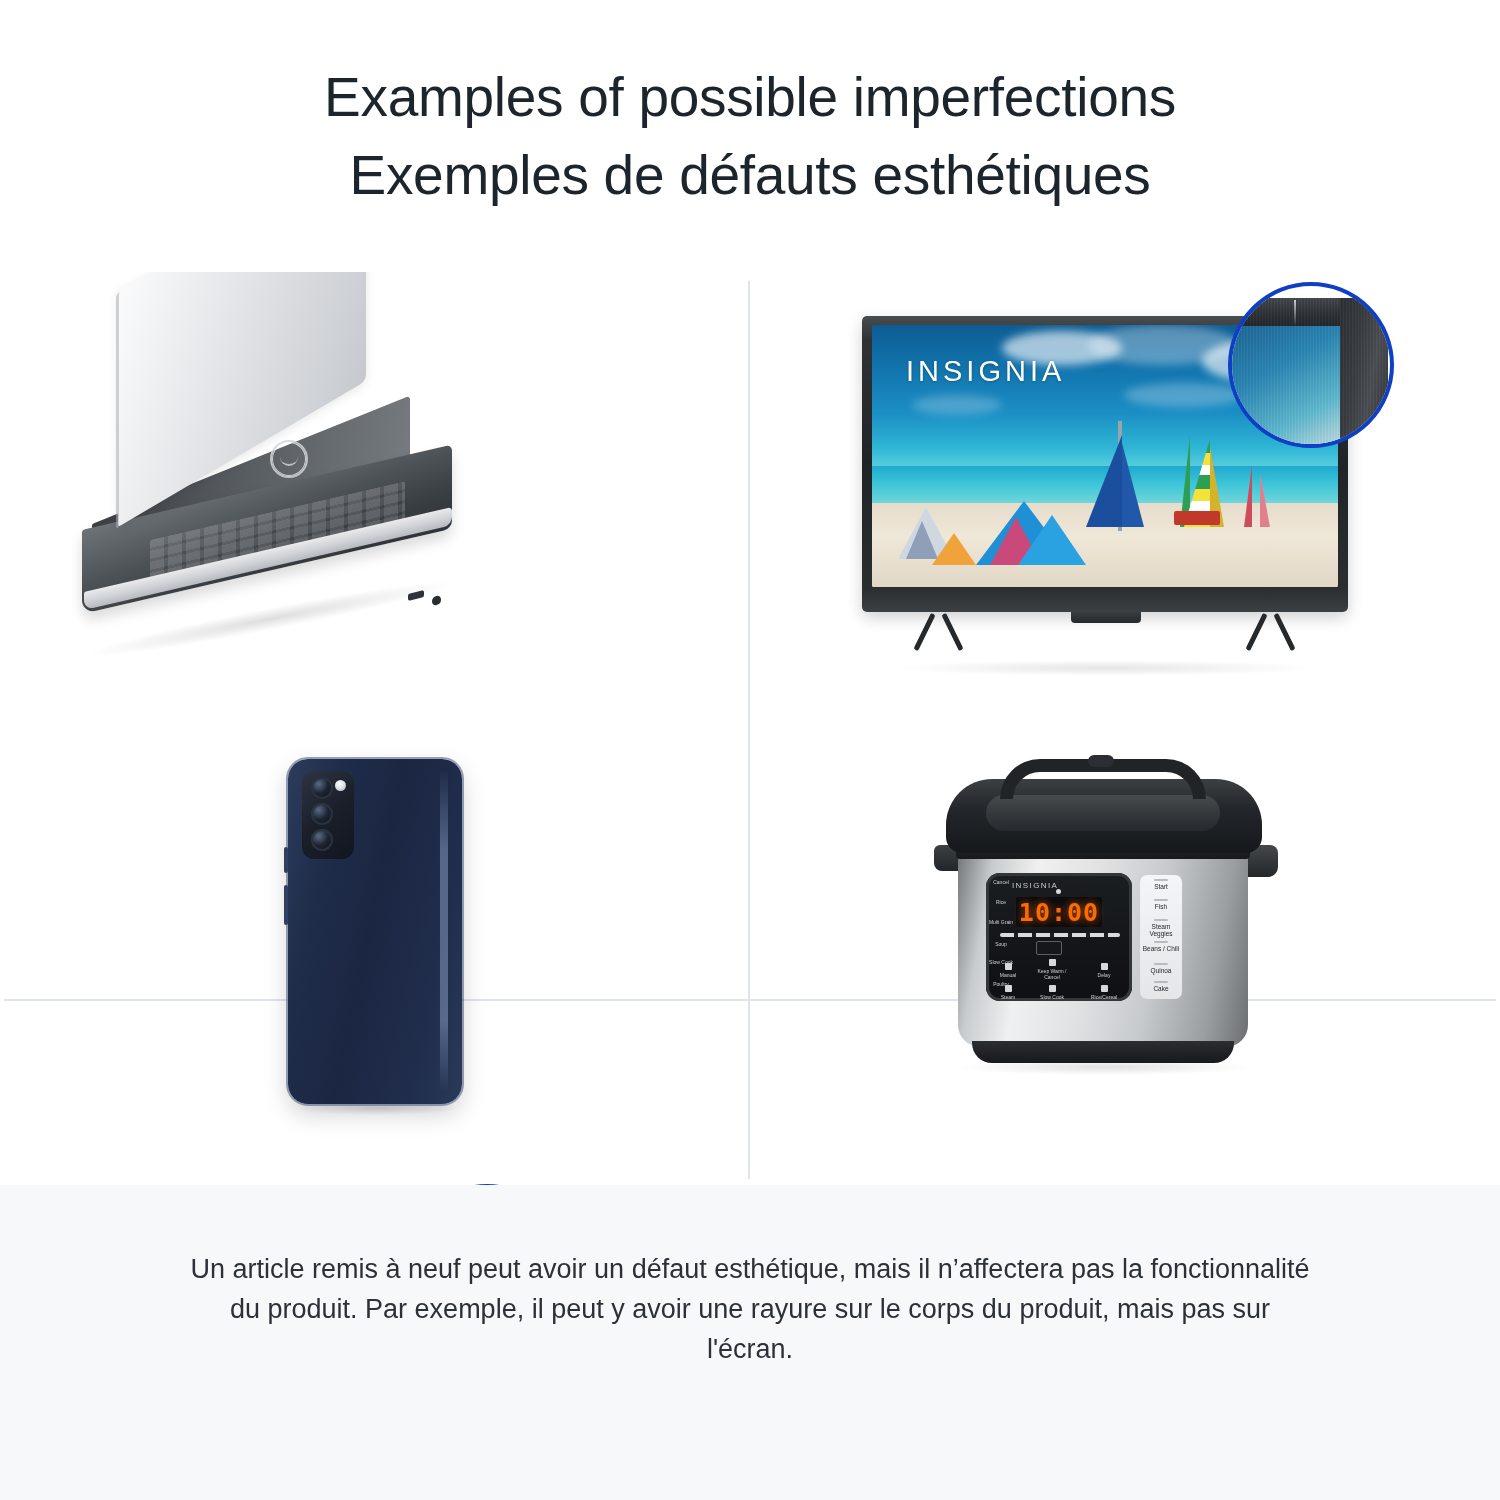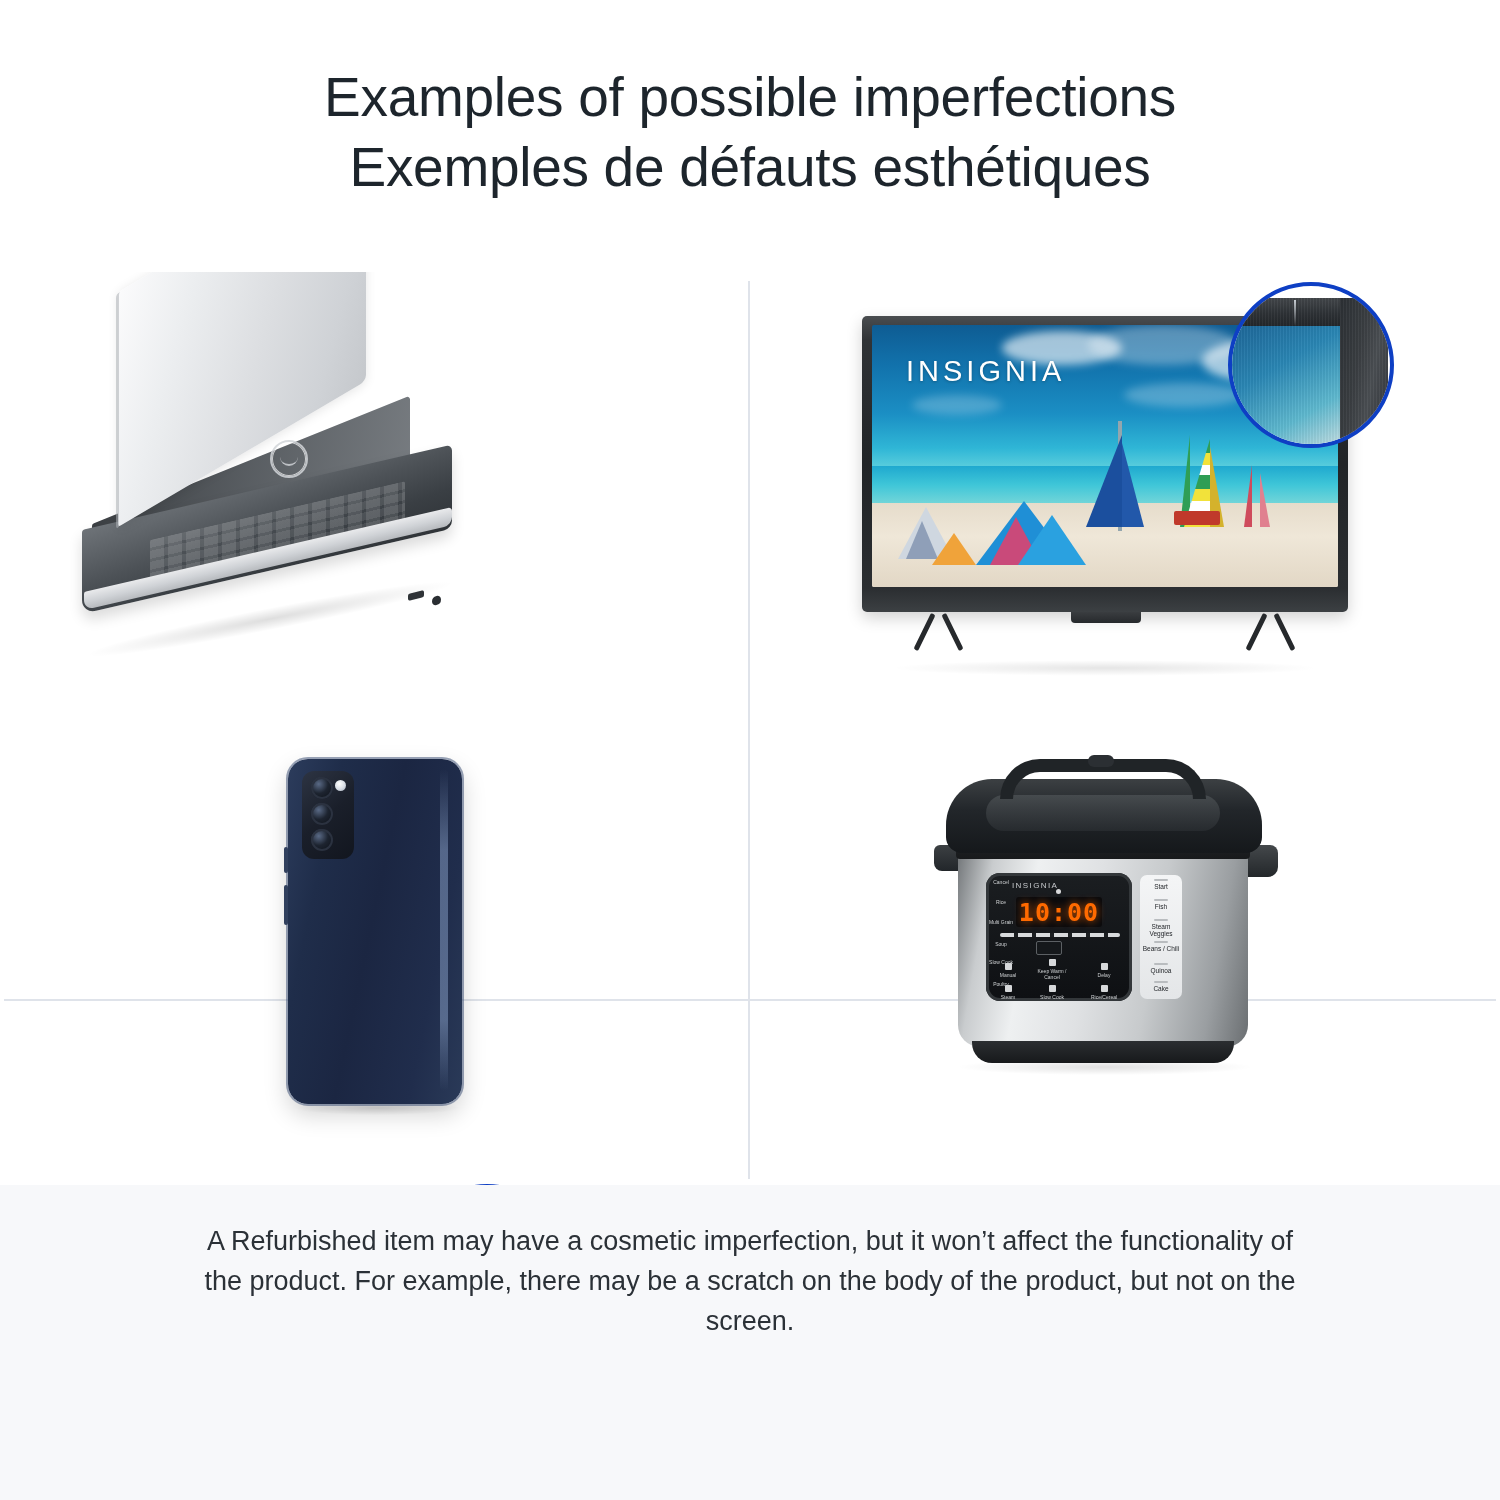--- a/index.html
+++ b/index.html
@@ -16,21 +16,21 @@
   
   .header{
     position:absolute;left:0;top:0;width:1500px;height:272px;
     display:flex;flex-direction:column;align-items:center;justify-content:flex-start;
     padding-top:62px;box-sizing:border-box;
   }
   .title-line{
     font-size:55px;line-height:70px;font-weight:400;letter-spacing:-0.3px;
     color:#1d252c;text-align:center;white-space:nowrap;
   }
-  .title-line.second{}
+  .title-line.second{margin-top:8px;}
 
   
   .grid{
     position:absolute;left:0;top:272px;width:1500px;height:913px;
   }
   .vline{position:absolute;left:748px;top:9px;width:2px;height:898px;background:#dfe3ea;}
   .hline{position:absolute;left:4px;top:727px;width:1492px;height:2px;background:#dfe3ea;}
 
   .cell{position:absolute;overflow:hidden;}
   .cell-tl{left:0;top:0;width:748px;height:455px;}
@@ -479,16 +479,16 @@
         <div class="pc-sidebtn" style="top:190px;">Steam Veggies</div>
         <div class="pc-sidebtn" style="top:212px;">Beans / Chili</div>
         <div class="pc-sidebtn" style="top:234px;">Quinoa</div>
         <div class="pc-sidebtn" style="top:252px;">Cake</div>
 
       </div>
     </div>
   </div>
 
   <div class="footer">
-    <div class="para">A Refurbished item may have a cosmetic imperfection, but it won’t affect the functionality of the product. For example, there may be a scratch on the body of the product, but not on the screen.</div>
+    <div class="para fr">Un article remis à neuf peut avoir un défaut esthétique, mais il n’affectera pas la fonctionnalité du produit. Par exemple, il peut y avoir une rayure sur le corps du produit, mais pas sur l'écran.</div>
   </div>
 
 </div>
 
 </body></html>

